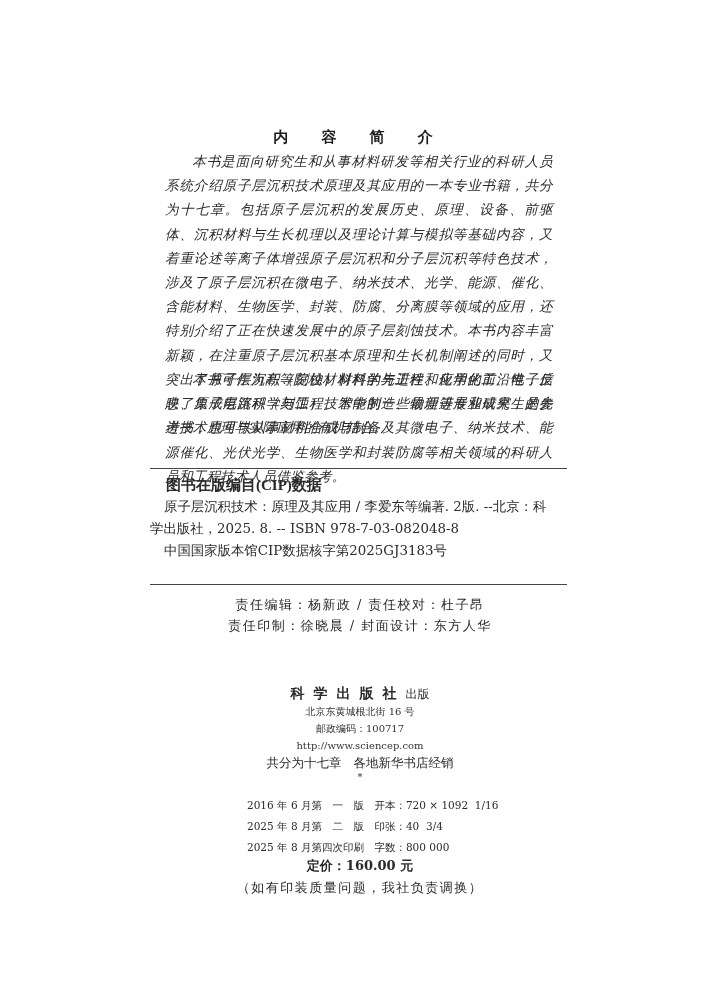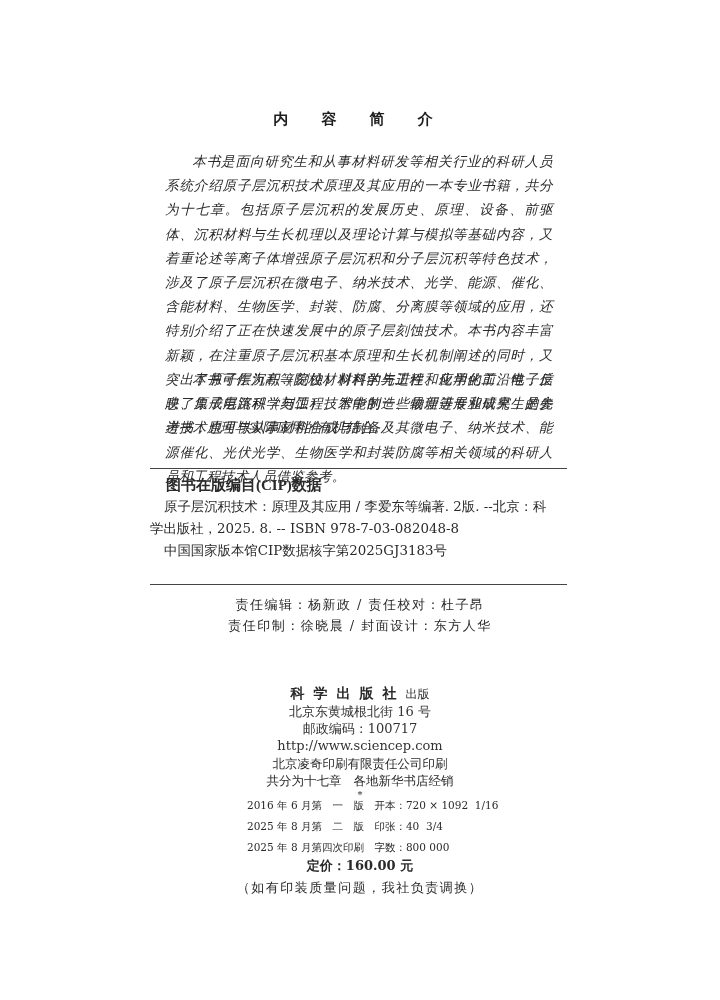--- a/index.html
+++ b/index.html
@@ -1,19 +1,19 @@
 <!DOCTYPE html>
 <html><head>
 <meta charset="utf-8">
 <style>
   html, body { margin: 0; padding: 0; background: #ffffff; }
   body { width: 720px; height: 1000px; position: relative; overflow: hidden;
          font-family: "DejaVu Serif", "Liberation Serif", serif; color: #2a2a2a; }
   .page { position: absolute; left: 0; top: 0; width: 720px; height: 1000px; }
-  .title { position: absolute; left: 0; width: 720px; top: 110px; text-align: center;
+  .title { position: absolute; left: 0; width: 720px; top: 128px; text-align: center;
            font-family: "DejaVu Sans", sans-serif; font-weight: bold; font-size: 15px;
            letter-spacing: 14px; color: #1e1e1e; }
   .body-text { position: absolute; left: 149px; width: 420px; font-size: 13.6px;
                line-height: 24.2px; text-align: justify; letter-spacing: 0.3px; }
   .para { margin: 16px; text-indent: 2em; font-style: italic; }
   .p1 { top: 133px; }
   .p2 { top: 351px; }
   .rule { position: absolute; left: 150px; width: 417px; height: 0;
           border-top: 1px solid #444; }
   .rule1 { top: 468px; }
@@ -21,21 +21,21 @@
   .cip { position: absolute; left: 150px; width: 420px; top: 474px; font-size: 13.4px;
          line-height: 22px; }
   .cip-head { padding-left: 16px; font-family: Liberation Serif, serif; font-weight: bold; font-size: 15px; }
   .cip-line { padding-left: 14px; }
   .cip-cont { padding-left: 0; }
   .credits { position: absolute; left: 0; width: 720px; top: 594px; text-align: center;
              font-size: 13px; line-height: 21px; letter-spacing: 1.5px; }
   .pub { position: absolute; left: 0; width: 720px; top: 683px; text-align: center; }
   .pub-name { font-size: 14px; font-weight: bold; letter-spacing: 9px; font-family: "DejaVu Serif", serif; text-align: center; }
   .pub-suffix { font-size: 12px; letter-spacing: 0; font-weight: normal; margin-top: 16px; }
-  .small { font-size: 13px; line-height: 17px; color: #333; }
+  .small { font-size: 10px; line-height: 17px; color: #333; }
   .printer { font-size: 12.5px; line-height: 17px; margin-top: 1px; }
   .dist { font-size: 12.5px; line-height: 18px; word-spacing: 8px; }
   .star { font-size: 10px; line-height: 10px; }
   .edition { position: absolute; left: 238px; top: 795px; font-size: 10.5px; line-height: 21px; }
   .edition div { white-space: pre; margin-left: 9px; }
   .price { position: absolute; left: 0; width: 720px; top: 857px; text-align: center;
            font-size: 13px; font-weight: bold; font-family: "DejaVu Sans", sans-serif; }
   .price .num { font-family: "DejaVu Serif", serif; }
   .note { position: absolute; left: 0; width: 720px; top: 879px; text-align: center;
           font-size: 13px; letter-spacing: 1.5px; }
@@ -70,21 +70,20 @@
     <div>责任印制：徐晓晨 / 封面设计：东方人华</div>
   </div>
 
   <div class="pub">
     <div>
       <span class="pub-name">科学出版社</span><span class="pub-suffix">出版</span>
     </div>
     <div class="small">北京东黄城根北街 16 号</div>
     <div class="small">邮政编码：100717</div>
     <div class="small">http://www.sciencep.com</div>
-    <div class="printer">北京凌奇印刷有限责任公司印刷</div>
     <div class="dist">共分为十七章 各地新华书店经销</div>
     <div class="star">*</div>
   </div>
 
   <div class="edition">
     <div>2016 年 6 月第　一　版　开本：720 × 1092  1/16</div>
     <div>2025 年 8 月第　二　版　印张：40  3/4</div>
     <div>2025 年 8 月第四次印刷　字数：800 000</div>
   </div>
 

